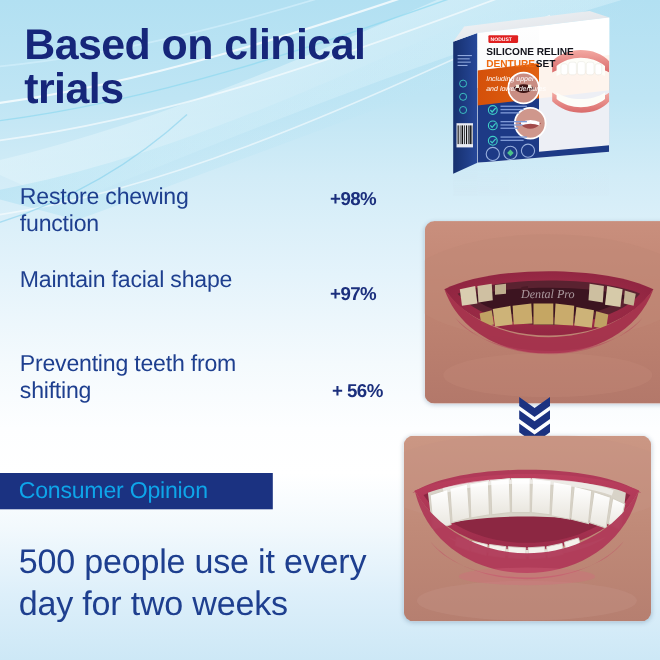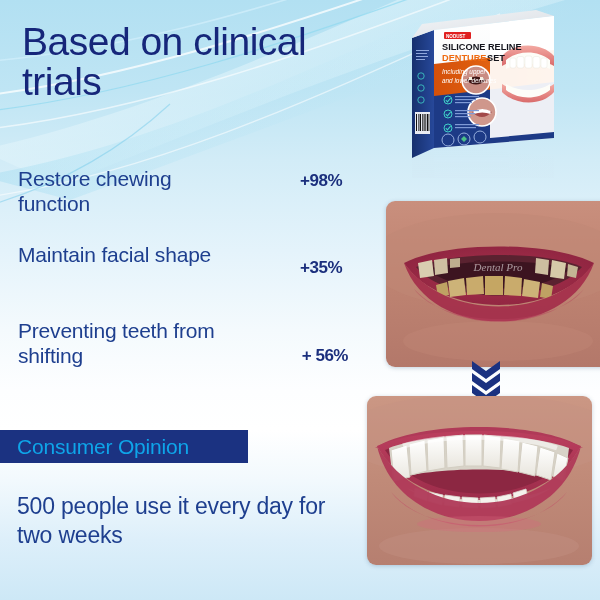--- a/index.html
+++ b/index.html
@@ -24,21 +24,21 @@
         #cde8f6 600px);
   }
 
   
   .ribbons{position:absolute;left:0;top:0;width:600px;height:210px;overflow:hidden;}
   .ribbons svg{display:block;}
 
   
   .headline{
     position:absolute;left:22px;top:22px;width:360px;
-    color:#16267a;font-weight:normal;font-size:39px;line-height:1.03;
+    color:#16267a;font-weight:bold;font-size:39px;line-height:1.03;
     letter-spacing:-0.5px;
   }
 
   
   .benefits{position:absolute;left:18px;top:166px;width:342px;}
   .benefit{position:relative;height:76px;}
   .benefit .label{
     position:absolute;left:0;top:0;width:225px;
     color:#1e3f8f;font-size:21px;line-height:1.21;letter-spacing:-0.2px;
   }
@@ -55,21 +55,21 @@
   .opinion-bar{
     position:absolute;left:0;top:430px;width:248px;height:33px;
     background:#1b3281;
   }
   .opinion-bar span{
     display:block;color:#0ea5e9;font-size:21px;line-height:33px;
     padding-left:17px;letter-spacing:-0.2px;
   }
   .opinion-text{
     position:absolute;left:17px;top:492px;width:330px;
-    color:#1e3f8f;font-size:23px;line-height:1.24;letter-spacing:-0.2px;
+    color:#1e3f8f;font-size:31px;line-height:1.24;letter-spacing:-0.2px;
   }
 
   
   .product{position:absolute;left:404px;top:8px;width:190px;height:170px;}
   .product svg{display:block;}
 
   
   .photo{
     position:absolute;border-radius:9px;overflow:hidden;
     box-shadow:0 1px 4px rgba(40,80,120,.25);
@@ -111,21 +111,21 @@
 
   <div class="headline">Based on clinical trials</div>
 
   <div class="benefits">
     <div class="benefit b1">
       <div class="label">Restore chewing function</div>
       <div class="pct">+98%</div>
     </div>
     <div class="benefit b2">
       <div class="label">Maintain facial shape</div>
-      <div class="pct">+35%</div>
+      <div class="pct">+97%</div>
     </div>
     <div class="benefit b3">
       <div class="label">Preventing teeth from shifting</div>
       <div class="pct">+ 56%</div>
     </div>
   </div>
 
   <div class="opinion-bar">
     <span>Consumer Opinion</span>
   </div>

